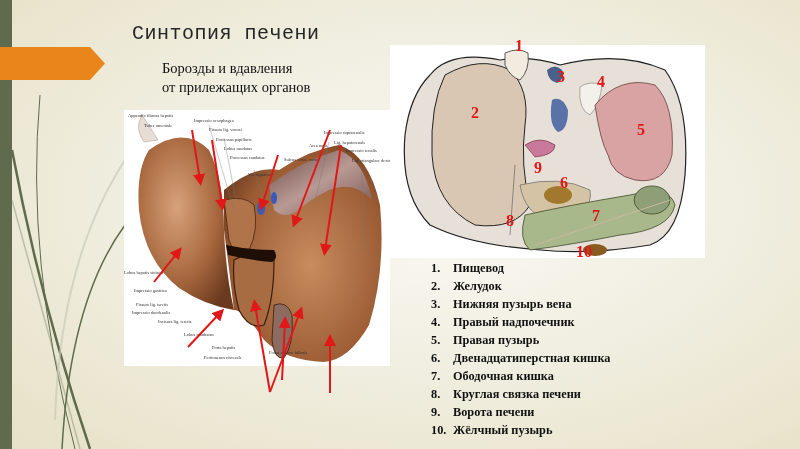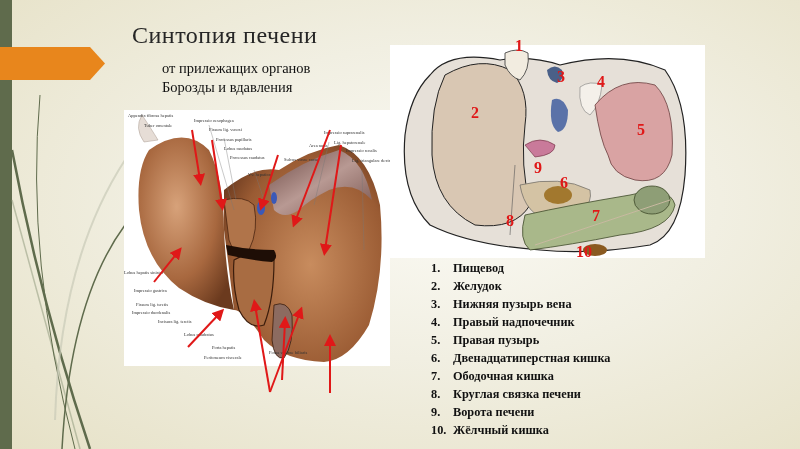--- a/index.html
+++ b/index.html
@@ -7,21 +7,21 @@
   body {
     position: relative;
     font-family: "Liberation Sans", sans-serif;
     background: radial-gradient(ellipse at 55% 45%, #fbfaf4 0%, #f1efe2 45%, #e6e1c6 100%);
   }
   .left-bar { position: absolute; left: 0; top: 0; width: 12px; height: 449px; background: #5f6b4c; }
   .orange-arrow { position: absolute; left: 0; top: 47px; width: 105px; height: 33px; }
   .swoosh { position: absolute; left: 0; top: 0; width: 130px; height: 449px; }
   .title {
     position: absolute; left: 132px; top: 22px;
-    font-family: Liberation Serif, serif; font-size: 24px; color: #262626; letter-spacing: 0.5px;
+    font-family: Liberation Mono, monospace; font-size: 20px; color: #262626; letter-spacing: 0.5px;
   }
   .subtitle {
     position: absolute; left: 162px; top: 59px;
     font-family: "Liberation Serif", serif; font-size: 14.5px; color: #111; line-height: 19px;
   }
   .img-left { position: absolute; left: 124px; top: 110px; width: 266px; height: 256px; background: #fff; }
   .img-right { position: absolute; left: 390px; top: 45px; width: 315px; height: 213px; background: #fff; }
   .lbl { position: absolute; font-family: "Liberation Serif", serif; font-weight: bold; color: #e01818; font-size: 16px; line-height: 16px; }
   .tiny { position: absolute; font-family: "Liberation Serif", serif; font-size: 4.5px; color: #333; white-space: nowrap; }
   .legend {
@@ -42,22 +42,22 @@
   <path d="M40 95 Q25 260 75 449" stroke="#5f6b4c" stroke-width="1" fill="none"></path>
   <path d="M125 225 Q70 300 62 449" stroke="#5f6b4c" stroke-width="1.5" fill="none"></path>
   <path d="M125 160 Q60 260 55 420" stroke="#c9cbb8" stroke-width="2" fill="none" opacity="0.7"></path>
 </svg>
 <svg class="orange-arrow" viewBox="0 0 105 33">
   <polygon points="0,0 90,0 105,16.5 90,33 0,33" fill="#e8861c"></polygon>
 </svg>
 
 <div class="title">Синтопия печени</div>
 <div class="subtitle">
+  <div>Борозды и вдавления</div>
   <div>от прилежащих органов</div>
-  <div>Борозды и вдавления</div>
 </div>
 
 <div class="img-left">
   <svg width="266" height="256" viewBox="0 0 266 256">
     <defs>
       <radialGradient id="lv1" cx="40%" cy="40%" r="70%">
         <stop offset="0" stop-color="#d7a27a"></stop>
         <stop offset="0.6" stop-color="#a8683f"></stop>
         <stop offset="1" stop-color="#6b3a1e"></stop>
       </radialGradient>
@@ -220,15 +220,15 @@
   <li>
       <span class="num">8.</span>
       <span>Круглая связка печени</span>
     </li>
   <li>
       <span class="num">9.</span>
       <span>Ворота печени</span>
     </li>
   <li>
       <span class="num">10.</span>
-      <span>Жёлчный кишка</span>
+      <span>Жёлчный пузырь</span>
     </li>
 </ul>
 
 </body></html>

